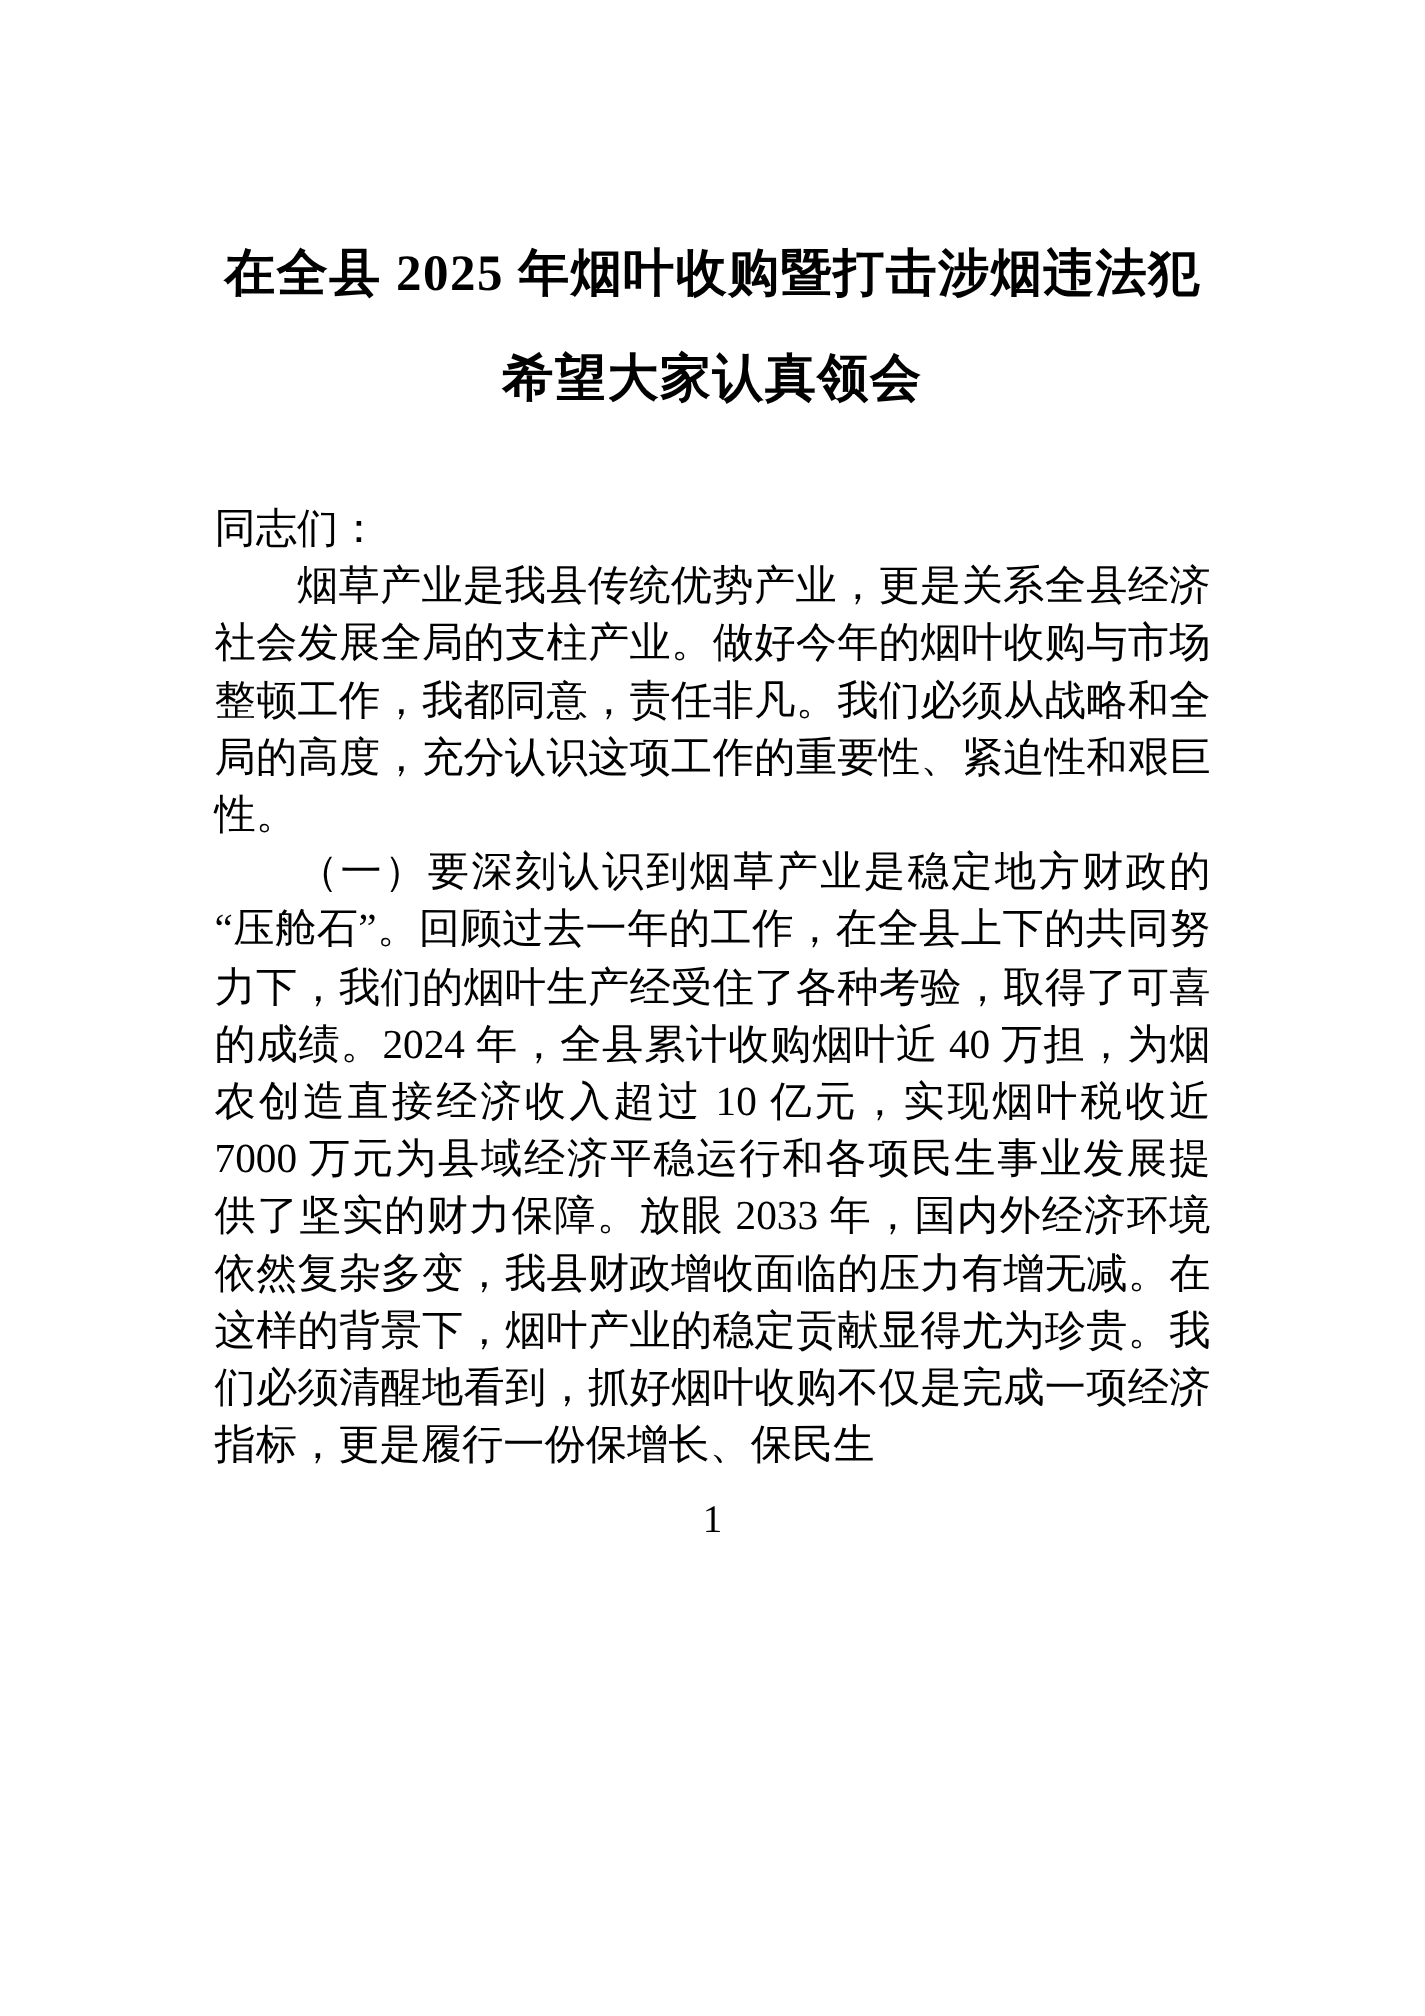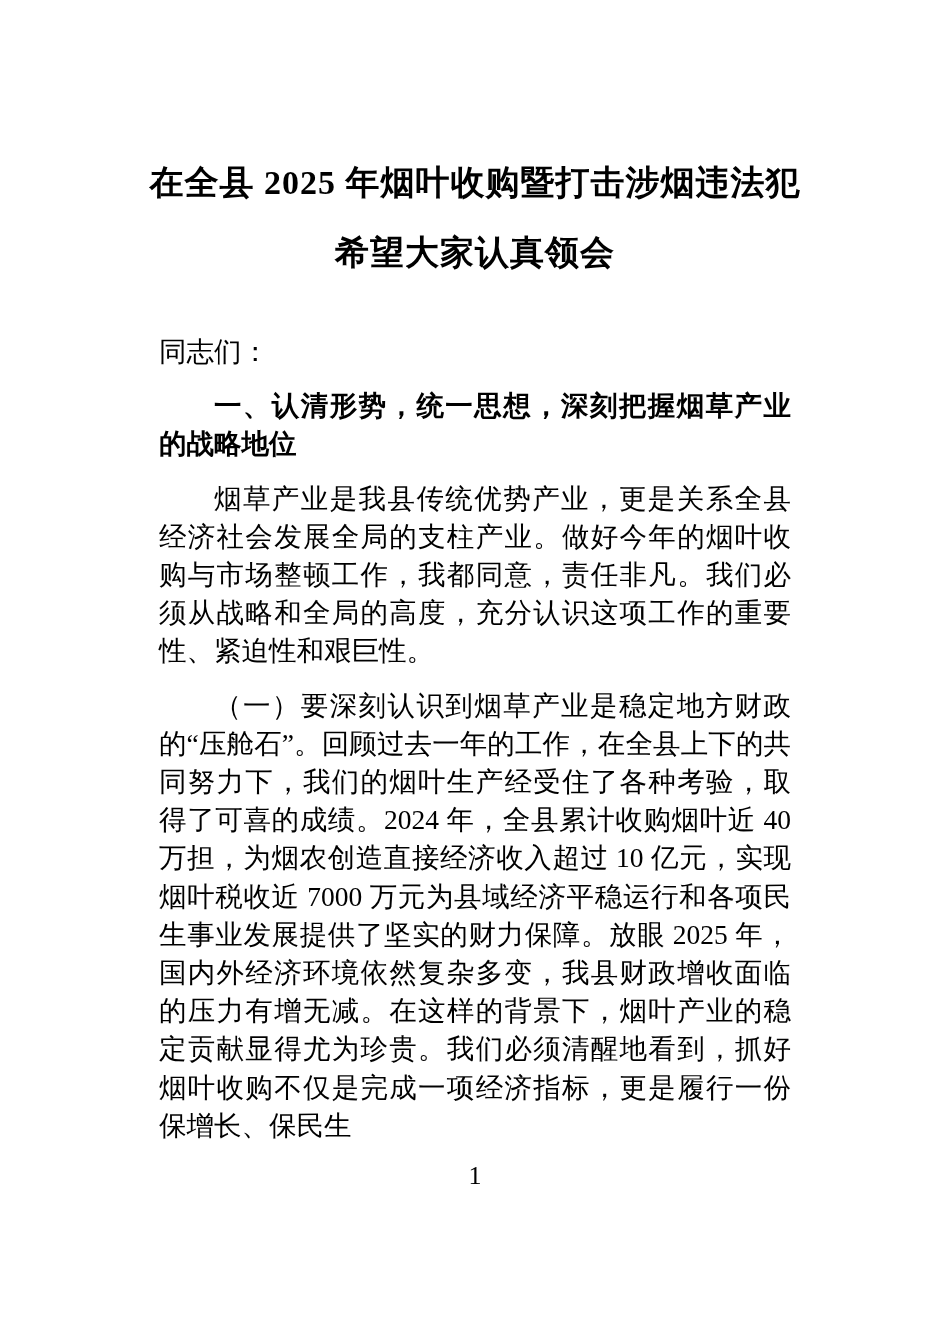--- a/index.html
+++ b/index.html
@@ -32,21 +32,21 @@
   .doc-title .title-line {
     white-space: nowrap;
   }
   .doc-content {
     margin-top: 45px;
     font-size: 27.5px;
     line-height: 38.2px;
     text-align: justify;
   }
   .doc-content p {
-    margin: 16px;
+    margin: 0;
     padding: 0;
   }
   .doc-content p.body,
   .doc-content p.section-heading {
     text-indent: 2em;
   }
   .doc-content p.section-heading {
     font-weight: bold;
   }
   .page-footer {
@@ -62,22 +62,21 @@
 <div class="page">
 
   <div class="doc-title">
     <div class="title-line">在全县 2025 年烟叶收购暨打击涉烟违法犯</div>
     <div class="title-line">希望大家认真领会</div>
   </div>
 
   <div class="doc-content">
 
   <p class="salutation">同志们：</p>
-      <p class="section-heading">一、认清形势，统一思想，深刻把握烟草产业的战略地位</p>
       <p class="body">烟草产业是我县传统优势产业，更是关系全县经济社会发展全局的支柱产业。做好今年的烟叶收购与市场整顿工作，我都同意，责任非凡。我们必须从战略和全局的高度，充分认识这项工作的重要性、紧迫性和艰巨性。</p>
-      <p class="body">（一）要深刻认识到烟草产业是稳定地方财政的“压舱石”。回顾过去一年的工作，在全县上下的共同努力下，我们的烟叶生产经受住了各种考验，取得了可喜的成绩。2024 年，全县累计收购烟叶近 40 万担，为烟农创造直接经济收入超过 10 亿元，实现烟叶税收近 7000 万元为县域经济平稳运行和各项民生事业发展提供了坚实的财力保障。放眼 2025 年，国内外经济环境依然复杂多变，我县财政增收面临的压力有增无减。在这样的背景下，烟叶产业的稳定贡献显得尤为珍贵。我们必须清醒地看到，抓好烟叶收购不仅是完成一项经济指标，更是履行一份保增长、保民生</p>
+      <p class="body">（一）要深刻认识到烟草产业是稳定地方财政的“压舱石”。回顾过去一年的工作，在全县上下的共同努力下，我们的烟叶生产经受住了各种考验，取得了可喜的成绩。2024 年，全县累计收购烟叶近 40 万担，为烟农创造直接经济收入超过 10 亿元，实现烟叶税收近 7000 万元为县域经济平稳运行和各项民生事业发展提供了坚实的财力保障。放眼 2033 年，国内外经济环境依然复杂多变，我县财政增收面临的压力有增无减。在这样的背景下，烟叶产业的稳定贡献显得尤为珍贵。我们必须清醒地看到，抓好烟叶收购不仅是完成一项经济指标，更是履行一份保增长、保民生</p>
     </div>
 
   <div class="page-footer">
     <span>1</span>
   </div>
 
 </div>
 
 </body></html>

